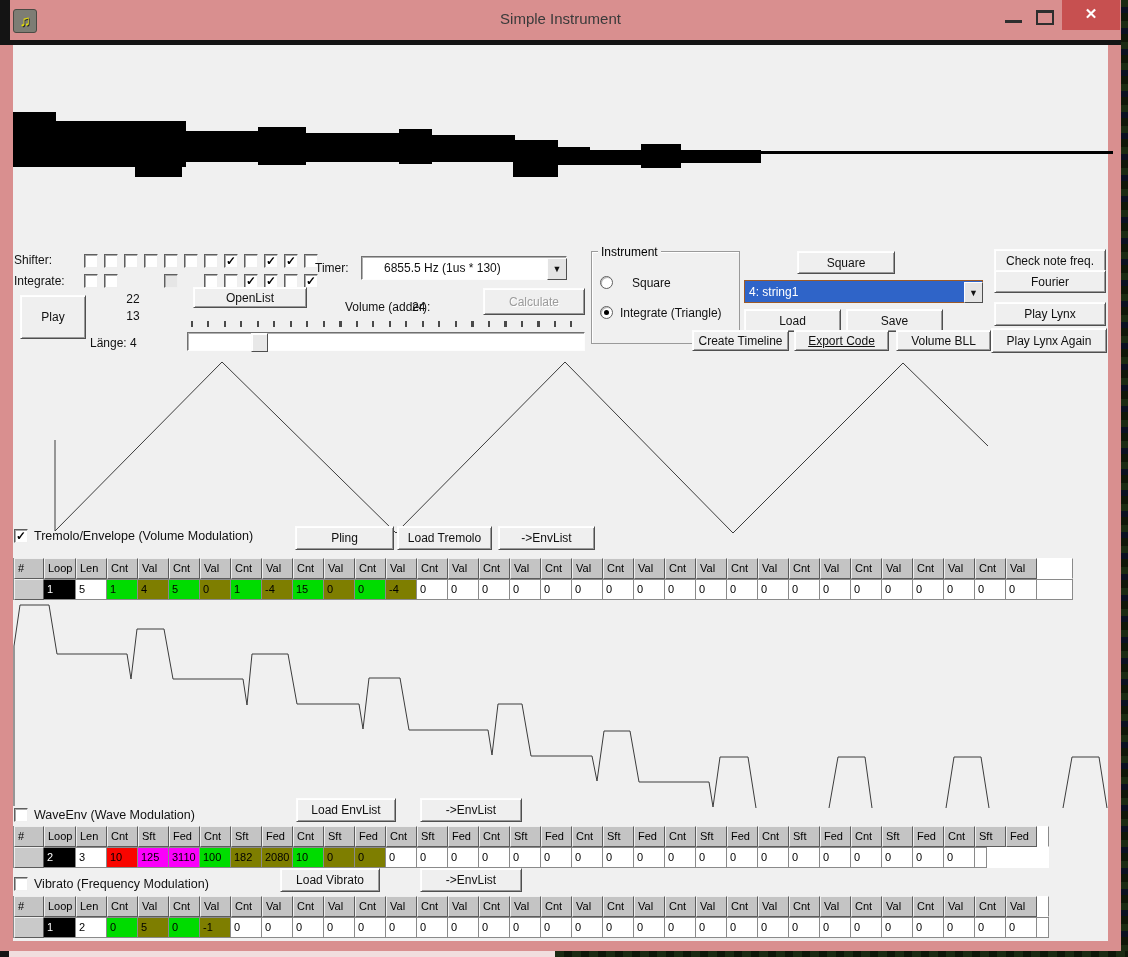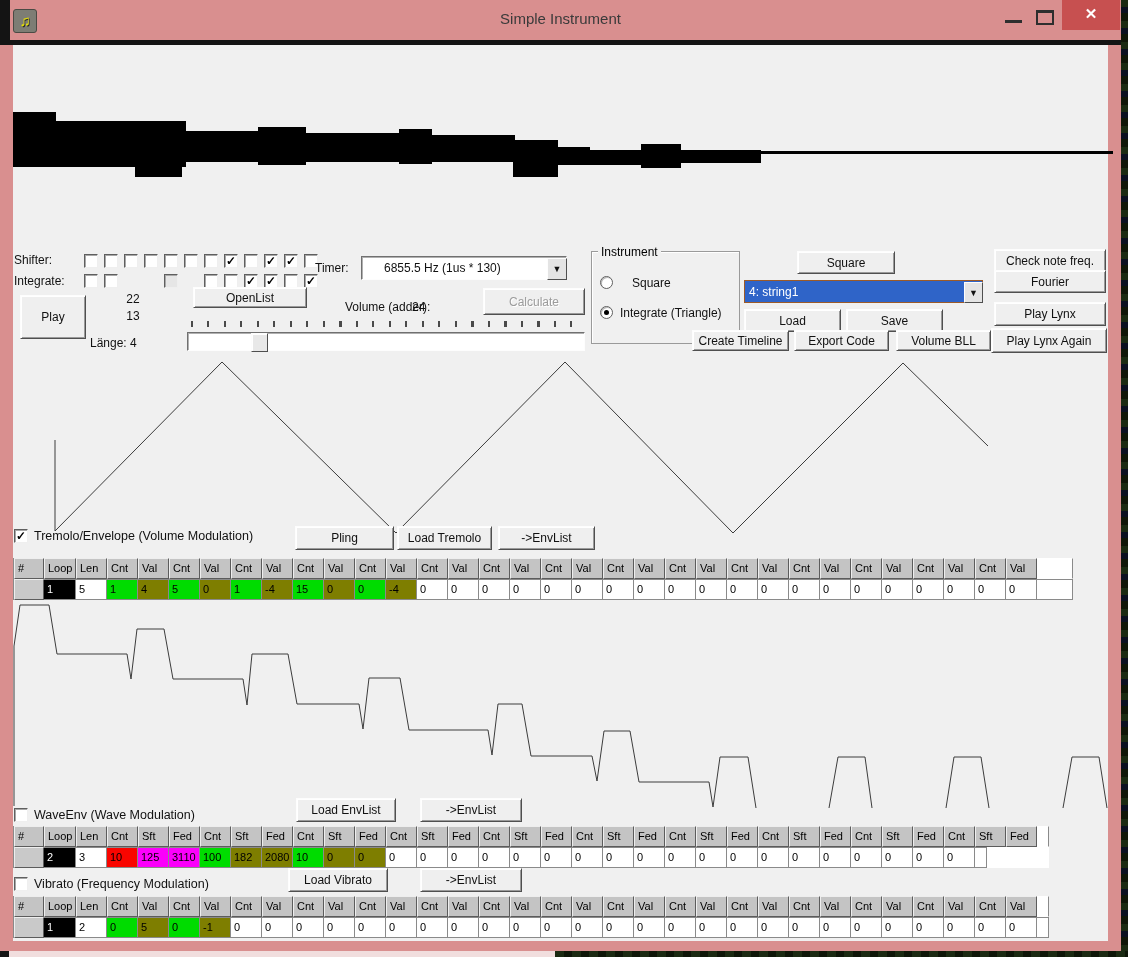--- a/index.html
+++ b/index.html
@@ -169,21 +169,21 @@
 <div class="lbl" style="left:620px;top:306px;">Integrate (Triangle)</div>
 
 <div class="btn" style="left:797px;top:251px;width:96px;height:21px;">Square</div>
 <div class="abs" style="left:744px;top:280px;width:239px;height:23px;background:#2f64c8;border:1px solid #9c5a28;box-sizing:border-box;">
   <div class="lbl" style="left:4px;top:4px;color:#fff;">4: string1</div>
 </div>
 <div class="combo-arrow" style="left:964px;top:282px;width:17px;height:19px;">▼</div>
 <div class="btn" style="left:744px;top:309px;width:95px;height:21px;">Load</div>
 <div class="btn" style="left:846px;top:309px;width:95px;height:21px;">Save</div>
 <div class="btn" style="left:692px;top:330px;width:95px;height:19px;">Create Timeline</div>
-<div class="btn" style="left:794px;top:330px;width:93px;height:19px;">Export Code</div>
+<div class="btn" style="left:794px;top:330px;width:93px;height:19px;text-decoration:underline;">Export Code</div>
 <div class="btn" style="left:896px;top:330px;width:93px;height:19px;">Volume BLL</div>
 
 <div class="btn" style="left:994px;top:249px;width:110px;height:21px;">Check note freq.</div>
 <div class="btn" style="left:994px;top:270px;width:110px;height:21px;">Fourier</div>
 <div class="btn" style="left:994px;top:302px;width:110px;height:22px;">Play Lynx</div>
 <div class="btn" style="left:991px;top:328px;width:114px;height:23px;">Play Lynx Again</div>
 
 <div class="cb" id="cb-tremolo" style="left:14px;top:529px;">✓</div>
 <div class="lbl" style="left:34px;top:529px;font-size:12.5px;">Tremolo/Envelope (Volume Modulation)</div>
 <div class="btn" style="left:295px;top:526px;width:97px;height:22px;">Pling</div>
@@ -336,21 +336,21 @@
       <div class="dcell" style="width: 31px; background: rgb(255, 255, 255);">0</div>
       <div class="dcell" style="width: 31px; background: rgb(255, 255, 255);">0</div>
       <div class="dcell" style="width: 31px; background: rgb(255, 255, 255);">0</div>
       <div class="dcell" style="width: 31px; background: rgb(255, 255, 255);">0</div>
       <div class="dcell" style="width: 12px;"></div>
     </div>
   </div>
 
 <div class="cb" id="cb-vibrato" style="left:14px;top:877px;"></div>
 <div class="lbl" style="left:34px;top:877px;font-size:12.5px;">Vibrato (Frequency Modulation)</div>
-<div class="btn" style="left:288px;top:868px;width:98px;height:22px;">Load Vibrato</div>
+<div class="btn" style="left:280px;top:868px;width:98px;height:22px;">Load Vibrato</div>
 <div class="btn" style="left:420px;top:868px;width:100px;height:22px;">-&gt;EnvList</div>
 <div class="envtable" id="table-vibrato" style="left:13px;top:896px;">
     <div class="trow">
       <div class="hcell" style="width: 30px;">#</div>
       <div class="hcell" style="width: 32px;">Loop</div>
       <div class="hcell" style="width: 31px;">Len</div>
       <div class="hcell" style="width: 31px;">Cnt</div>
       <div class="hcell" style="width: 31px;">Val</div>
       <div class="hcell" style="width: 31px;">Cnt</div>
       <div class="hcell" style="width: 31px;">Val</div>

